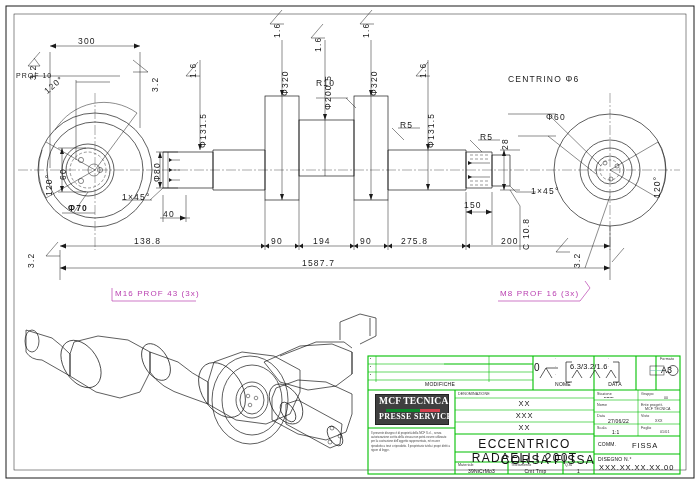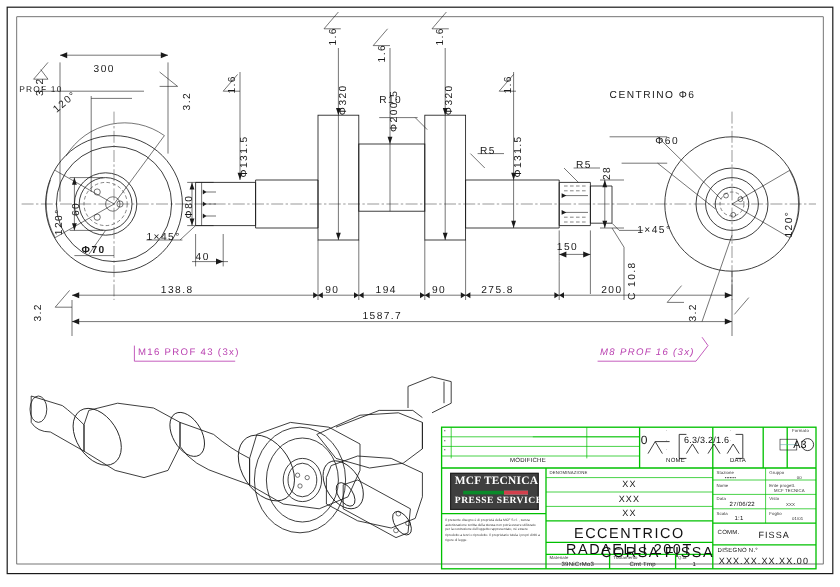--- a/index.html
+++ b/index.html
@@ -330,21 +330,21 @@
     <path d="M540 378 L546 368 L552 378"></path>
     <path d="M546 368 L558 368"></path>
     <path d="M566 362 L566 382 L572 382 M566 362 L572 362"></path>
     <path d="M619 362 L619 382 L613 382 M619 362 L613 362"></path>
     <path d="M572 378 L577 370 L582 378"></path>
     <path d="M590 378 L595 370 L600 378"></path>
     <path d="M606 378 L611 370 L616 378"></path>
   </g>
 </svg>
 
-<div class="lbl dim" style="left:78px;top:52px;">300</div>
+<div class="lbl dim" style="left:78px;top:36px;">300</div>
 <div class="lbl dimsm" style="left:16px;top:72px;">PROF 10</div>
 <div class="lbl dim vert" style="left:28px;top:80px;">3.2</div>
 <div class="lbl dim vert" style="left:150px;top:92px;">3.2</div>
 
 <div class="lbl dim vert" style="left:44px;top:196px;">120°</div>
 <div class="lbl dim" style="left:42px;top:88px;transform:rotate(-40deg);transform-origin:0 0;">120°</div>
 <div class="lbl dim vert" style="left:58px;top:180px;">60</div>
 <div class="lbl dim" style="left:68px;top:203px;font-weight:bold;">Φ70</div>
 <div class="lbl dim vert" style="left:152px;top:182px;">Φ80</div>
 <div class="lbl dim" style="left:122px;top:192px;">1×45°</div>
@@ -376,21 +376,21 @@
 <div class="lbl dim" style="left:134px;top:236px;">138.8</div>
 <div class="lbl dim" style="left:271px;top:236px;">90</div>
 <div class="lbl dim" style="left:313px;top:236px;text-align:center;">194</div>
 <div class="lbl dim" style="left:360px;top:236px;">90</div>
 <div class="lbl dim" style="left:401px;top:236px;">275.8</div>
 <div class="lbl dim" style="left:501px;top:236px;">200</div>
 <div class="lbl dim" style="left:302px;top:258px;">1587.7</div>
 <div class="lbl dim vert" style="left:26px;top:268px;">3.2</div>
 
 <div class="lbl mag" style="left:115px;top:289px;">M16 PROF 43 (3x)</div>
-<div class="lbl mag" style="left:500px;top:289px;font-style:italic;">M8 PROF 16 (3x)</div>
+<div class="lbl mag" style="left:500px;top:289px;">M8 PROF 16 (3x)</div>
 
 <div class="tb tbsm ctr" style="left:400px;top:381px;width:80px;">MODIFICHE</div>
 <div class="tb tbsm ctr" style="left:539px;top:381px;width:48px;">NOME</div>
 <div class="tb tbsm ctr" style="left:597px;top:381px;width:36px;">DATA</div>
 
 <div class="tb tbtiny" style="left:370px;top:357px;">▪</div>
 <div class="tb tbtiny" style="left:370px;top:365px;">▪</div>
 <div class="tb tbtiny" style="left:370px;top:373px;">▪</div>
 <div class="tb tbtiny" style="left:555px;top:357px;">·</div>
 <div class="tb tbtiny" style="left:555px;top:365px;">·</div>

